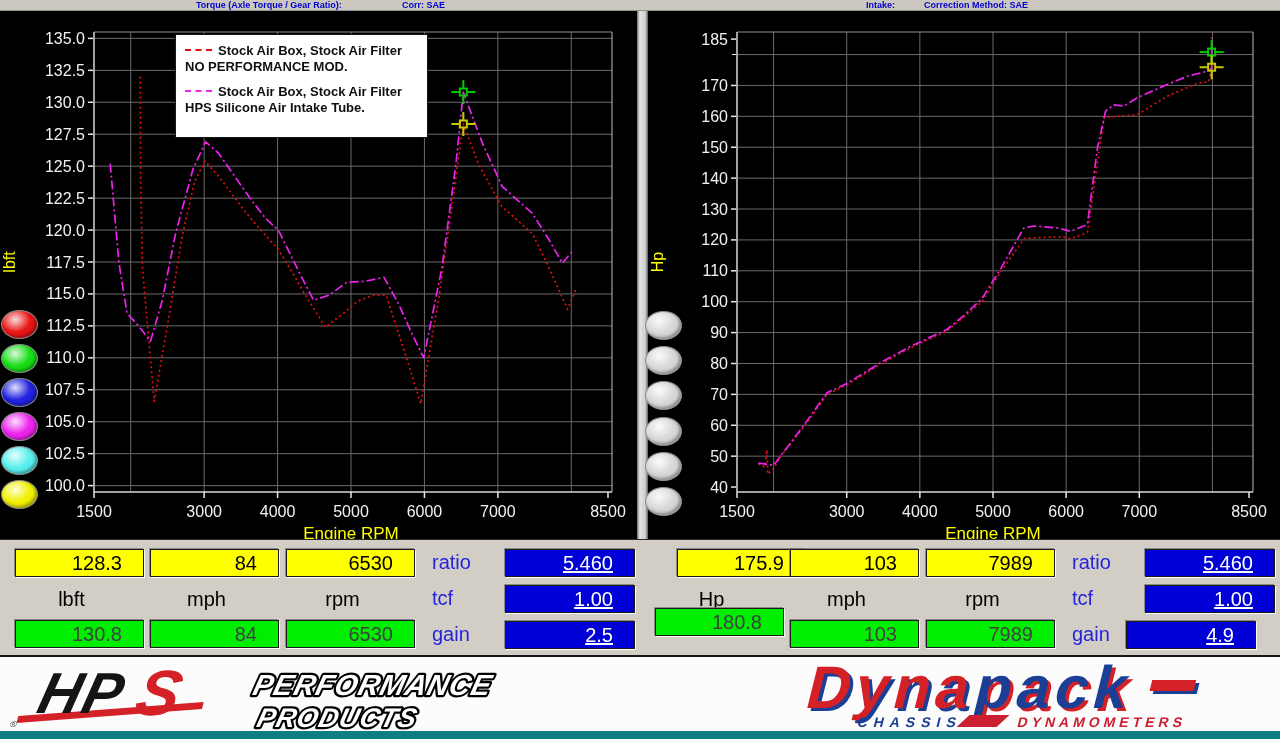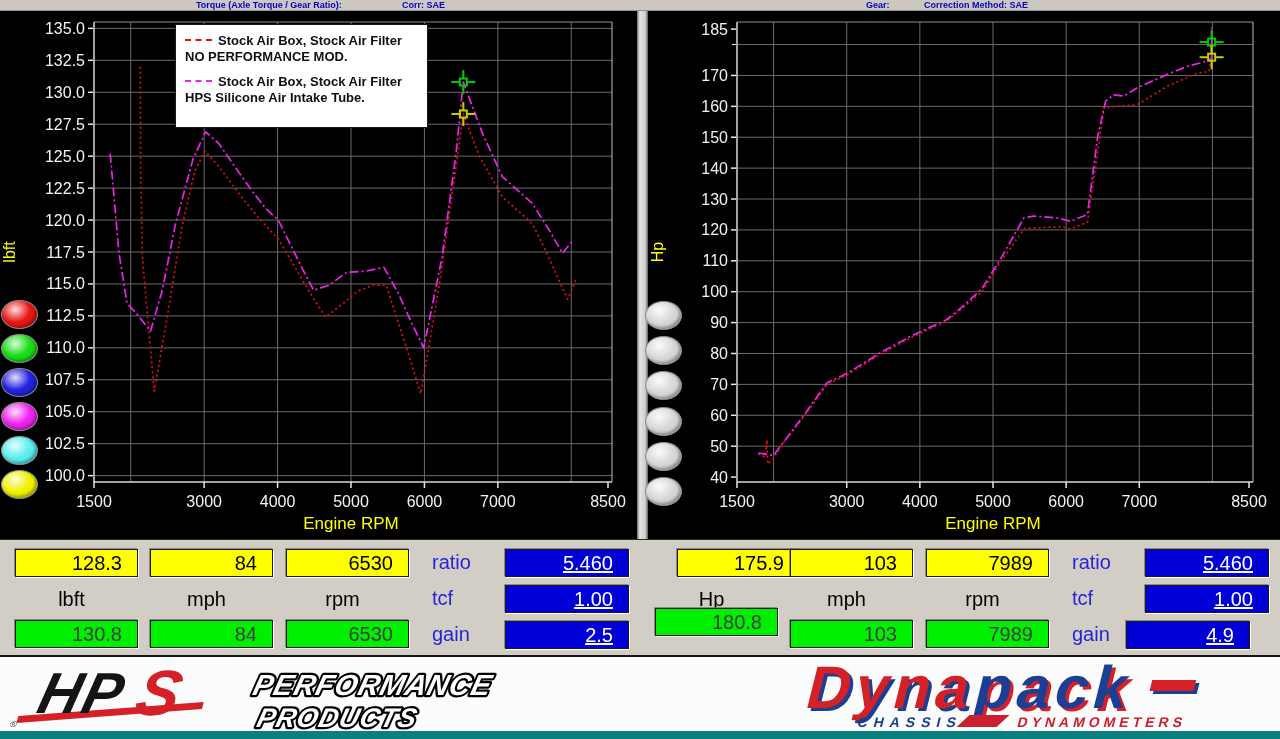--- a/index.html
+++ b/index.html
@@ -7,21 +7,21 @@
   #screen{position:relative;width:1280px;height:739px;background:#000;overflow:hidden;
           font-family:"Liberation Sans",sans-serif;}
 
   
   .titlebar{position:absolute;left:0;top:0;width:1280px;height:11px;background:#ccc8c0;
             border-bottom:1px solid #8f8f8f;box-sizing:border-box;}
   .titlebar span{position:absolute;top:0;font:bold 9px/10px "Liberation Sans",sans-serif;
                  color:#0000cd;white-space:nowrap;}
 
   
-  .chart{position:absolute;top:14px;background:#000;border-radius:20px;}
+  .chart{position:absolute;top:24px;background:#000;border-radius:20px;}
   #chartL{left:0;width:637px;height:528px;}
   #chartR{left:648px;width:632px;height:528px;}
   .separator{position:absolute;left:637px;top:11px;width:11px;height:528px;
              background:linear-gradient(90deg,#6f6f6f,#e4e4e4 25%,#cfcfcf 75%,#5c5c5c);}
   svg text{font-family:"Liberation Sans",sans-serif;}
 
   
   .legend{position:absolute;left:175px;top:10px;width:253px;background:#ffffff;
           border:1px solid #161616;padding:8px 9px 21px 9px;box-sizing:border-box;}
   .legend .entry + .entry{margin-top:9px;}
@@ -32,42 +32,42 @@
   
   .chbtn{position:absolute;width:37px;height:29px;border-radius:50%;
          border:1px solid #8a8a8a;box-sizing:border-box;
          box-shadow:inset -2px -2px 3px rgba(0,0,0,.35);}
 
   
   .readouts{position:absolute;left:0;top:539px;width:1280px;height:116px;background:#d2cec6;
             border-top:1px solid #2a2a2a;box-sizing:border-box;}
   .box{position:absolute;height:26px;border:1px solid #1a1a1a;
        box-shadow:1px 1px 0 rgba(255,255,255,.95),-1px -1px 0 rgba(110,110,110,.7);
-       font:20px/26px "Liberation Sans",sans-serif;text-align:right;padding-right:15px;}
+       font:20px/26px "Liberation Sans",sans-serif;text-align:right;padding-right:21px;}
   .box.yellow{background:#ffff00;color:#000;}
   .box.green{background:#00ef00;color:#404040;}
   .box.blue{background:#0000d6;color:#fff;text-decoration:underline;}
   .ulabel{position:absolute;width:113px;font:20px/24px "Liberation Sans",sans-serif;
           color:#000;text-align:center;}
   .blabel{position:absolute;font:20px/26px "Liberation Sans",sans-serif;color:#2424dd;}
 
   
   .logostrip{position:absolute;left:0;top:655px;width:1280px;height:76px;background:#fcfcfc;
              border-top:2px solid #161616;box-sizing:border-box;}
   .bottombar{position:absolute;left:0;top:731px;width:1280px;height:8px;background:#0a7f7f;}
 </style>
 </head>
 <body>
 
 <div id="screen">
 
   <div class="titlebar">
     <span style="left:196px">Torque (Axle Torque / Gear Ratio):</span>
     <span style="left:402px">Corr: SAE</span>
-    <span style="left:866px">Gear:</span>
+    <span style="left:866px">Intake:</span>
     <span style="left:924px">Correction Method: SAE</span>
   </div>
 
   <div class="chart" id="chartL">
     <svg id="svgTorque" width="637" height="528">
         <line x1="94" y1="461.6111111111111" x2="612" y2="461.6111111111111" stroke="#6a6a6a" stroke-width="1"></line>
         <line x1="94" y1="429.6666666666667" x2="612" y2="429.6666666666667" stroke="#6a6a6a" stroke-width="1"></line>
         <line x1="94" y1="397.72222222222223" x2="612" y2="397.72222222222223" stroke="#6a6a6a" stroke-width="1"></line>
         <line x1="94" y1="365.77777777777777" x2="612" y2="365.77777777777777" stroke="#6a6a6a" stroke-width="1"></line>
         <line x1="94" y1="333.8333333333333" x2="612" y2="333.8333333333333" stroke="#6a6a6a" stroke-width="1"></line>

